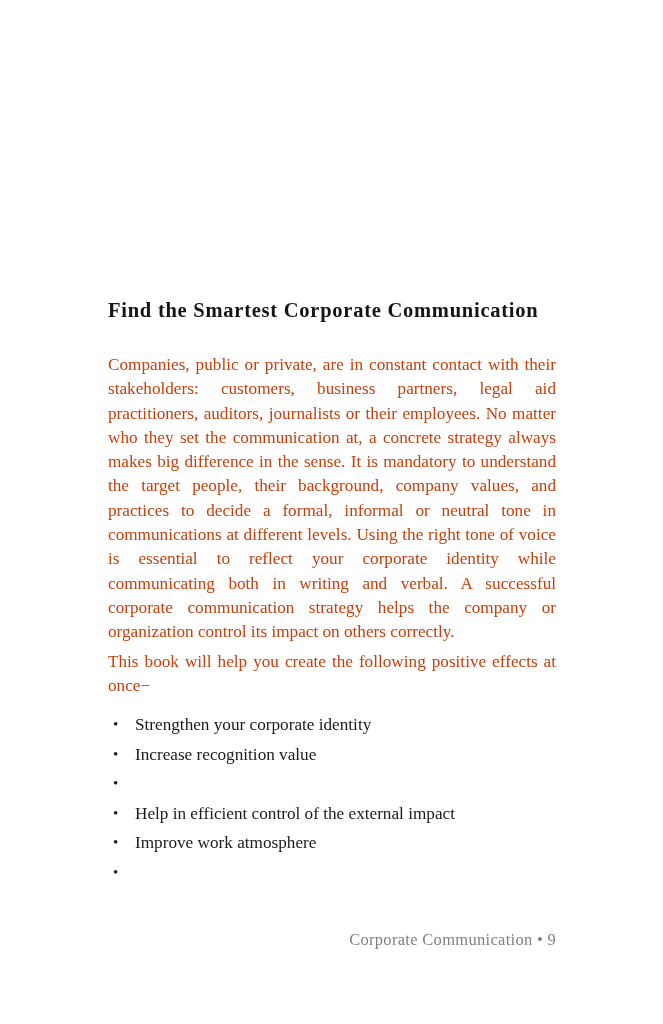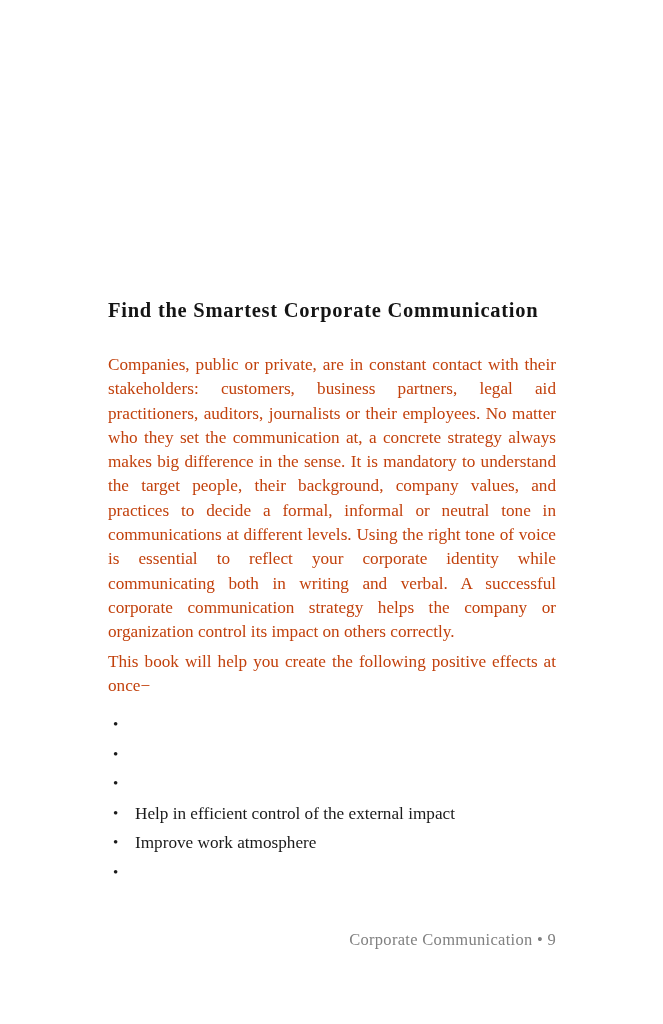--- a/index.html
+++ b/index.html
@@ -97,23 +97,25 @@
 
     <h1 class="chapter-title">Find the Smartest Corporate Communication</h1>
 
     <p class="para para-intro">Companies, public or private, are in constant contact with their stakeholders: customers, business partners, legal aid practitioners, auditors, journalists or their employees. No matter who they set the communication at, a concrete strategy always makes big difference in the sense. It is mandatory to understand the target people, their background, company values, and practices to decide a formal, informal or neutral tone in communications at different levels. Using the right tone of voice is essential to reflect your corporate identity while communicating both in writing and verbal. A successful corporate communication strategy helps the company or organization control its impact on others correctly.</p>
 
     <p class="para para-lead">This book will help you create the following positive effects at once−</p>
 
     <ul class="bullet-list">
       <li class="bullet-item">
         <span class="bullet-marker">•</span>
+        <span>Strengthen your corporate identity</span>
       </li>
       <li class="bullet-item">
         <span class="bullet-marker">•</span>
+        <span>Increase recognition value</span>
       </li>
       <li class="bullet-item">
         <span class="bullet-marker">•</span>
       </li>
       <li class="bullet-item">
         <span class="bullet-marker">•</span>
         <span>Help in efficient control of the external impact</span>
       </li>
       <li class="bullet-item">
         <span class="bullet-marker">•</span>

